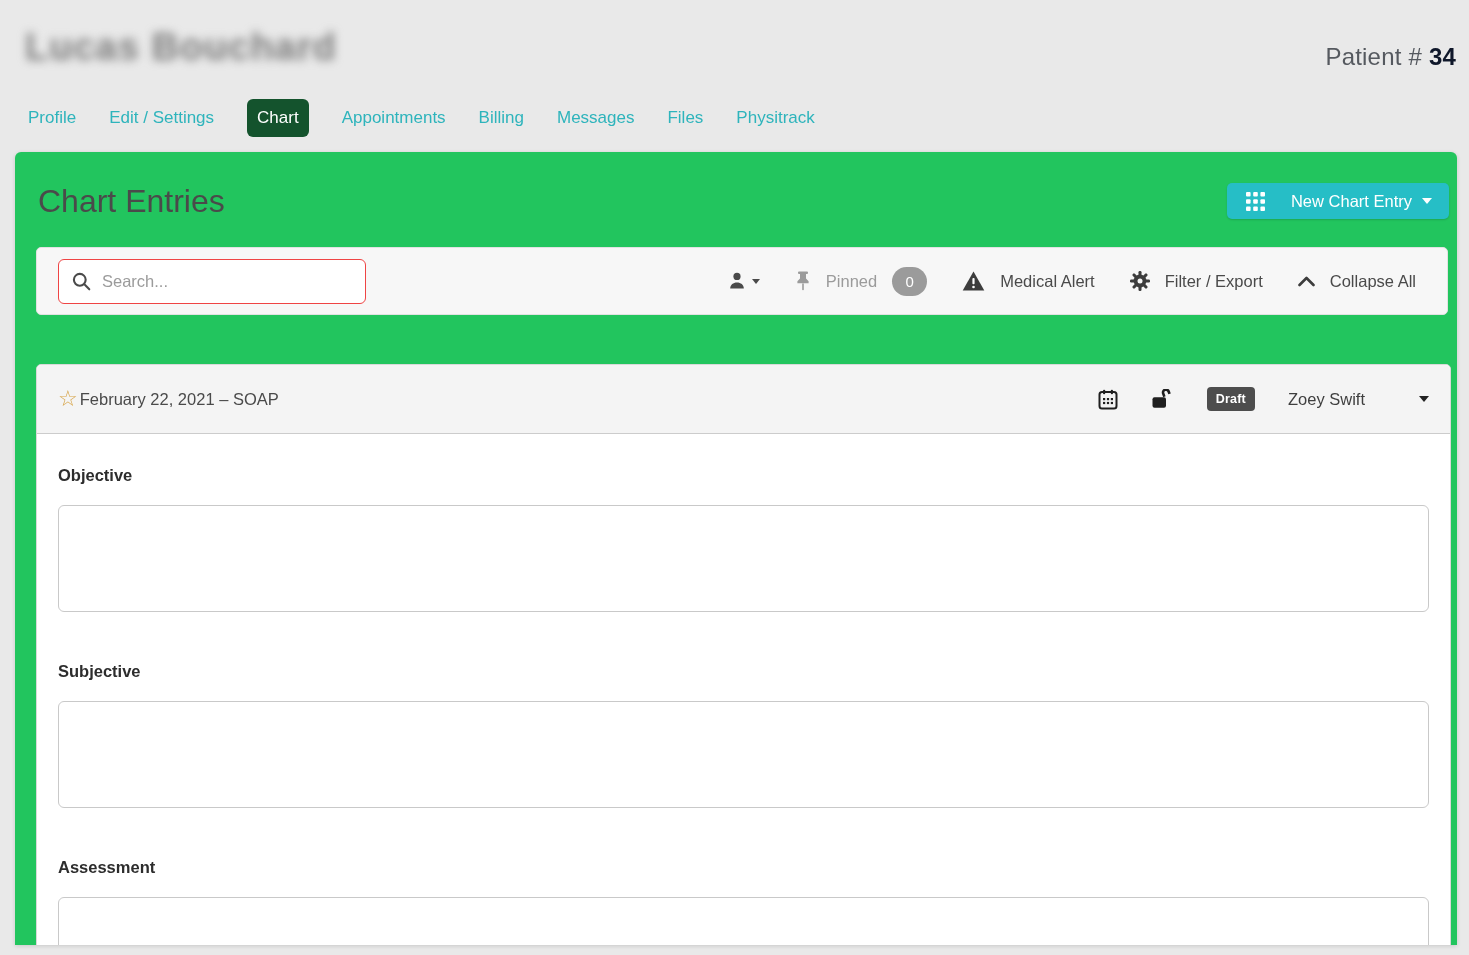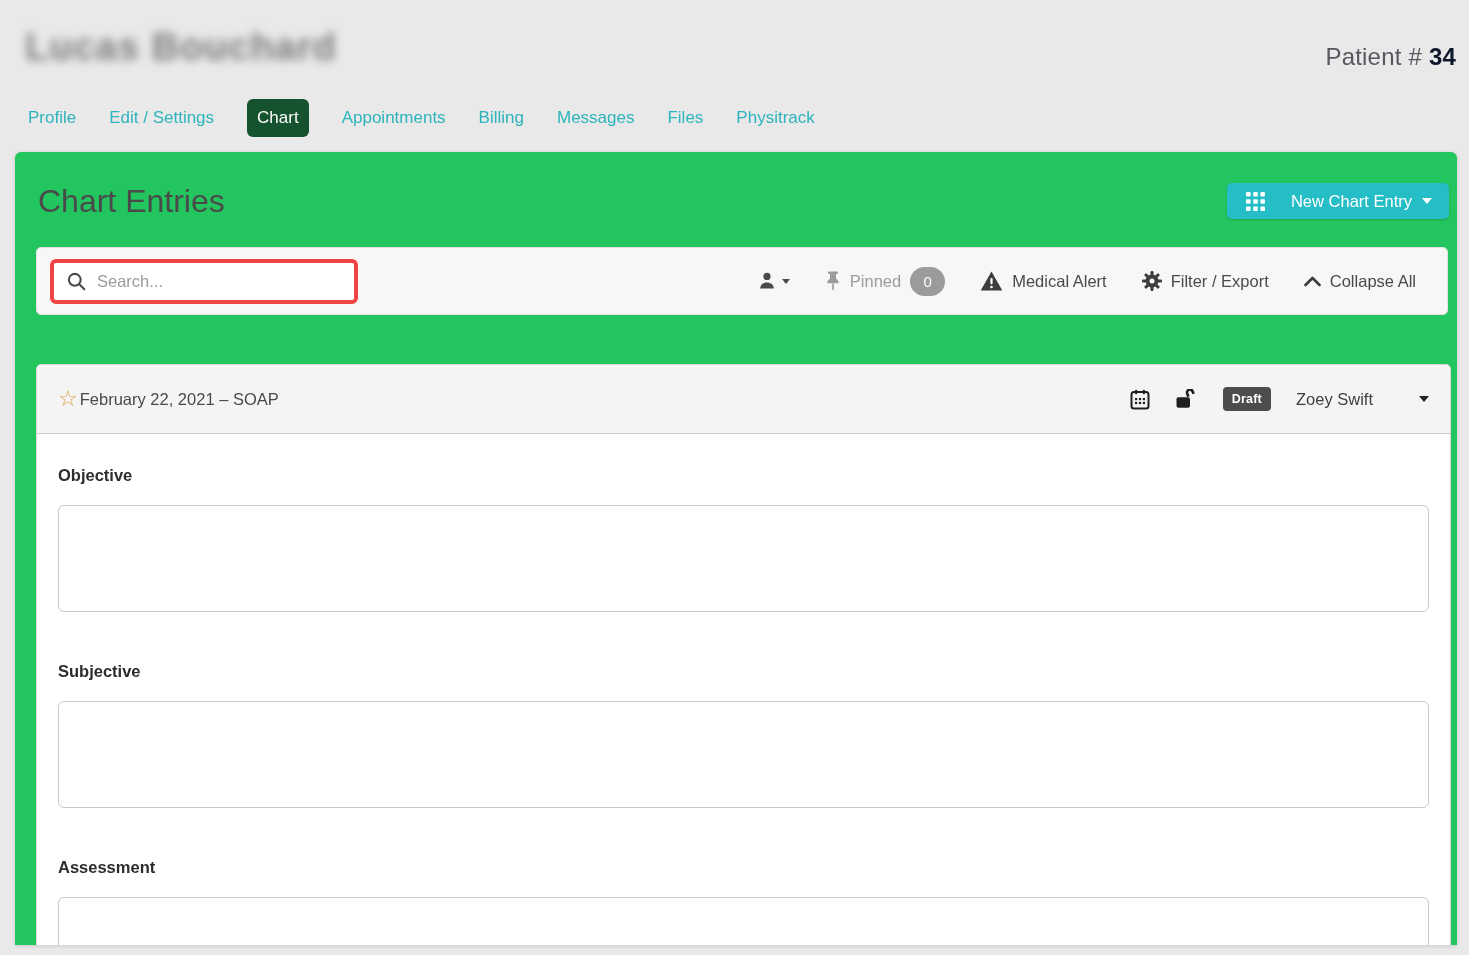--- a/index.html
+++ b/index.html
@@ -70,36 +70,36 @@
   
   .toolbar {
     position: absolute; left: 21px; top: 95px;
     width: 1412px; height: 68px;
     background: #f7f7f7;
     border: 1px solid #e2e2e2;
     border-radius: 5px;
     display: flex; align-items: center;
   }
   .search-box {
-    margin-left: 13px; width: 308px; height: 45px;
-    background: #fff; border: 4px solid #ef4444; border-radius: 6px;
+    margin-left: 21px; width: 308px; height: 45px;
+    background: #fff; border: 1px solid #ef4444; border-radius: 6px;
     display: flex; align-items: center; padding: 0 13px; gap: 11px;
   }
   .search-box input {
     border: none; outline: none; flex: 1; font-size: 16.5px;
     font-family: "Liberation Sans", sans-serif; color: #4a4a4a; background: transparent;
   }
   .search-box input::placeholder { color: #9b9b9b; }
 
   .toolbar-right {
     margin-left: auto; margin-right: 31px;
     display: flex; align-items: center; gap: 35px;
   }
   .tool-item {
-    display: flex; align-items: center; gap: 9px;
+    display: flex; align-items: center; gap: 15px;
     font-size: 16.5px; color: #4a4a4a; cursor: pointer; white-space: nowrap;
   }
   .tool-item.muted { color: #9b9b9b; }
   .count-badge {
     background: #9b9b9b; color: #fff;
     min-width: 35px; height: 29px; border-radius: 15px;
     display: inline-flex; align-items: center; justify-content: center;
     font-size: 15px; padding: 0 10px;
   }
   .user-filter { display: flex; align-items: center; gap: 4px; color: #4a4a4a; cursor: pointer; }
@@ -116,21 +116,21 @@
   .entry-head {
     height: 69px; background: #f4f4f4;
     border-bottom: 1px solid #cccccc;
     border-radius: 5px 5px 0 0;
     display: flex; align-items: center; padding: 0 21px;
   }
   .star-icon { font-size: 22px; color: #d7a54a; line-height: 1; cursor: pointer; }
   .entry-title { margin-left: 2px; font-size: 16.5px; color: #4a4a4a; }
 
   .entry-head-right {
-    margin-left: auto; display: flex; align-items: center; gap: 25px;
+    margin-left: auto; display: flex; align-items: center; gap: 33px;
   }
   .status-badge {
     background: #4d4d4d; color: #fff; font-size: 12.5px; font-weight: 700;
     padding: 5px 9px; border-radius: 4px; letter-spacing: .2px;
   }
   .entry-author { font-size: 16.5px; color: #3f3f3f; }
   .entry-caret { margin-left: 21px; color: #222; cursor: pointer; display: flex; align-items: center; }
 
   .entry-body { padding: 32px 21px 0 21px; }
   .section { margin-bottom: 50px; }

